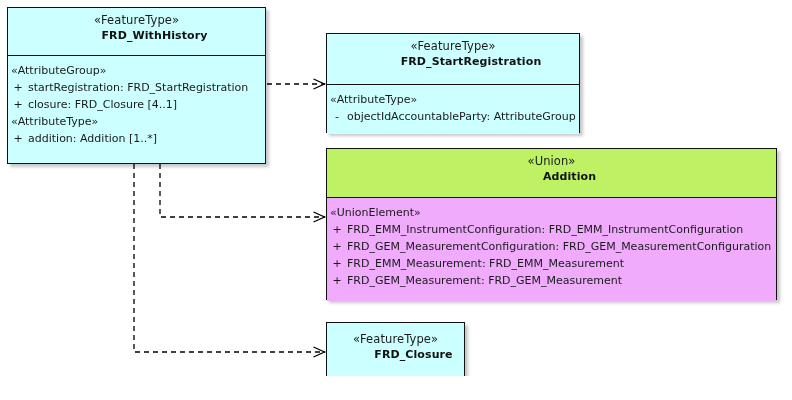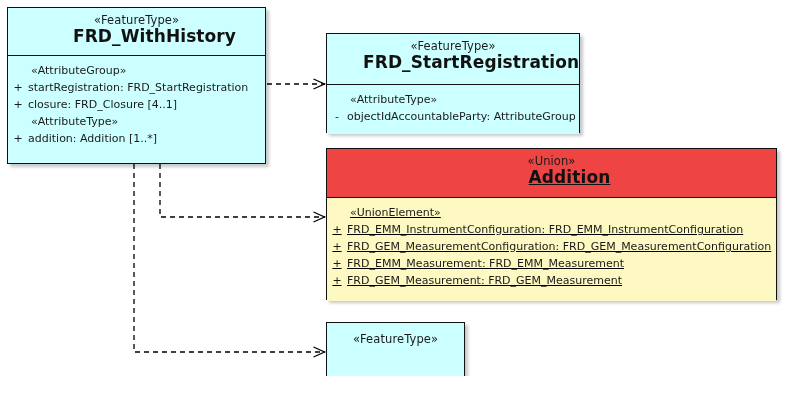--- a/index.html
+++ b/index.html
@@ -38,42 +38,41 @@
     padding: 6px 0 4px 0;
   }
 
   .stereo {
     font-size: 11.5px;
     color: #1a1a1a;
     line-height: 15px;
     letter-spacing: 0.1px;
   }
   .cls-name {
-    font-size: 17px;
+    font-size: 11px;
     font-weight: bold;
     color: #111111;
     line-height: 16px;
     letter-spacing: 0.1px;
     margin-left: 36px;
   }
   .cls-name.underline {
-    text-decoration: underline;
   }
 
   
   .fill-cyan .header, .fill-cyan .body { background: #ccffff; }
-  .fill-gray  .header { background: #ef4444; }
-  .fill-gray  .body   { background: #fef9c3; text-decoration: underline; }
+  .fill-gray  .header { background: #bef264; }
+  .fill-gray  .body   { background: #f0abfc; }
 
   
   .grp-label {
     font-size: 11px;
     color: #1a1a1a;
     line-height: 17px;
-    padding-left: 23px;
+    padding-left: 3px;
     white-space: nowrap;
   }
   .attr-row {
     display: flex;
     font-size: 11px;
     line-height: 17px;
     color: #1a1a1a;
     white-space: nowrap;
   }
   .attr-vis {
@@ -179,16 +178,17 @@
       <div class="attr-row">
         <span class="attr-vis">+</span>
         <span class="attr-text">FRD_GEM_Measurement: FRD_GEM_Measurement</span>
       </div>
     </div>
   </div>
 
   <div class="uml-box fill-cyan no-body" style="left:326px; top:322px; width:139px; height:63px;">
     <div class="header" style="padding-top:9px;">
       <div class="stereo">«FeatureType»</div>
+      <div class="cls-name">FRD_Closure</div>
     </div>
   </div>
 
 </div>
 
 </body></html>

